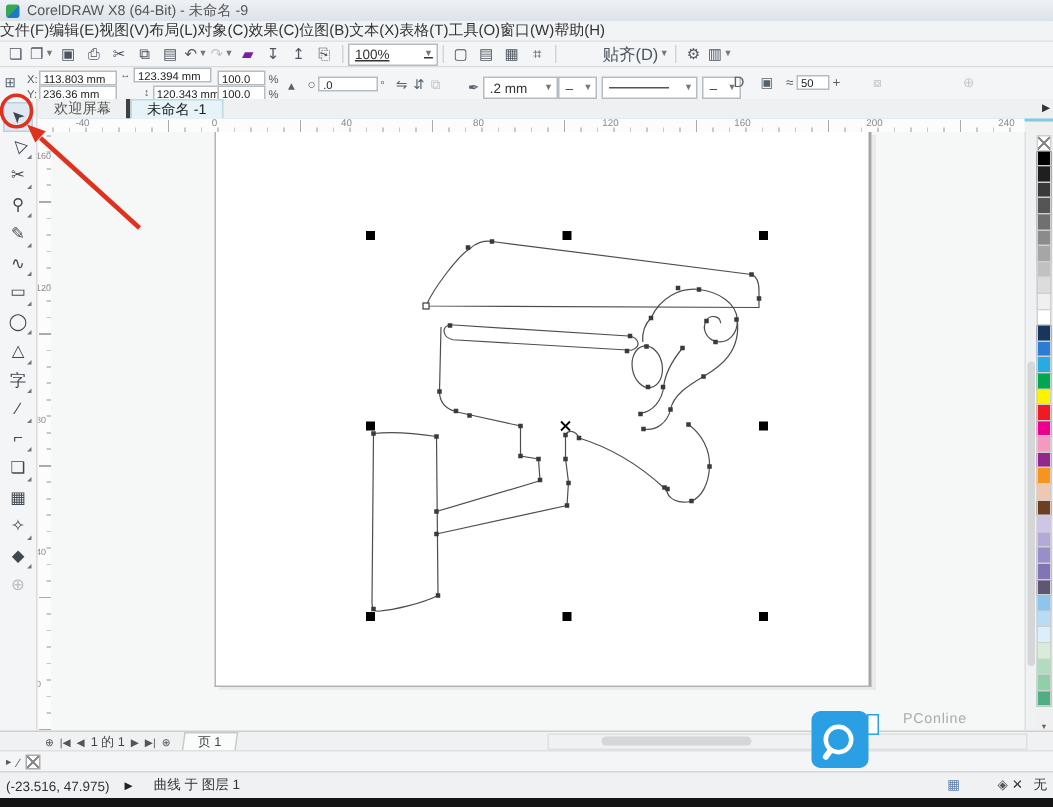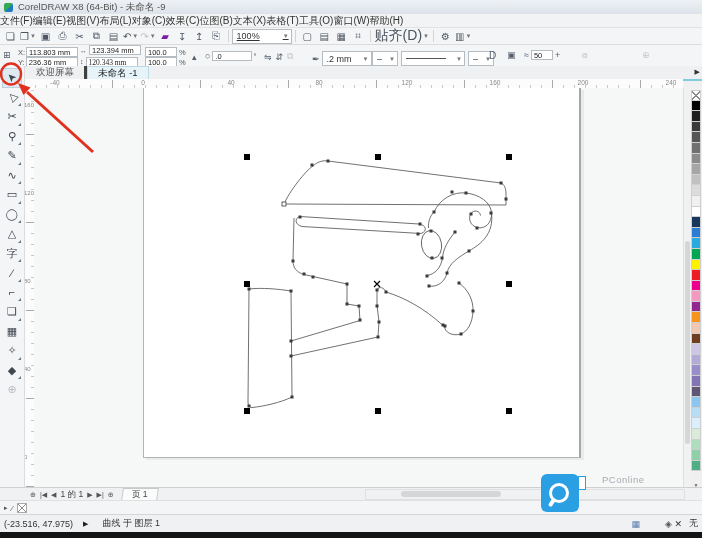--- a/index.html
+++ b/index.html
@@ -156,21 +156,21 @@
     </span>
     <span class="tb-sep"></span>
     <span style="display:inline-flex;align-items:center;">
         <span class="tbtn">▢</span>
         <span class="tbtn">▤</span>
         <span class="tbtn">▦</span>
         <span class="tbtn">⌗</span>
       </span>
     <span class="tb-sep"></span>
     <span class="tbtn" style="min-width:44px;">
-      <span style="font-size:14px;">贴齐(D)</span>
+      <span style="font-size:11px;margin-left:27px;">贴齐(D)</span>
         <span class="drop">▼</span>
     </span>
     <span class="tb-sep"></span>
     <span style="display:inline-flex;align-items:center;">
         <span class="tbtn">⚙</span>
         <span class="tbtn">▥ <span class="drop">▼</span></span>
       </span>
   </div>
 
   <div class="propbar">
@@ -182,21 +182,21 @@
       <span class="pfield" style="width:46px;">113.803 mm</span>
       </span>
     <span class="pb" style="left:18px;top:12px;">
         <span class="plabel">Y:</span>
       <span class="pfield" style="width:46px;">236.36 mm</span>
       </span>
     <span class="pb" style="left:80px;top:0;">
         <span class="picon" style="font-size:7px;">↔</span>
       <span class="pfield" style="width:46px;margin-left:2px;">123.394 mm</span>
       </span>
-    <span class="pb" style="left:80px;top:12px;font-family:Liberation Serif, serif;">
+    <span class="pb" style="left:96px;top:12px;">
         <span class="picon" style="font-size:7px;">↕</span>
       <span class="pfield" style="width:46px;margin-left:2px;">120.343 mm</span>
       </span>
     <span class="pb" style="left:145px;top:2px;">
         <span class="pfield" style="width:26px;">100.0</span>
       <span class="plabel" style="margin-left:2px;">%</span>
       </span>
     <span class="pb" style="left:145px;top:12px;">
         <span class="pfield" style="width:26px;">100.0</span>
       <span class="plabel" style="margin-left:2px;">%</span>

